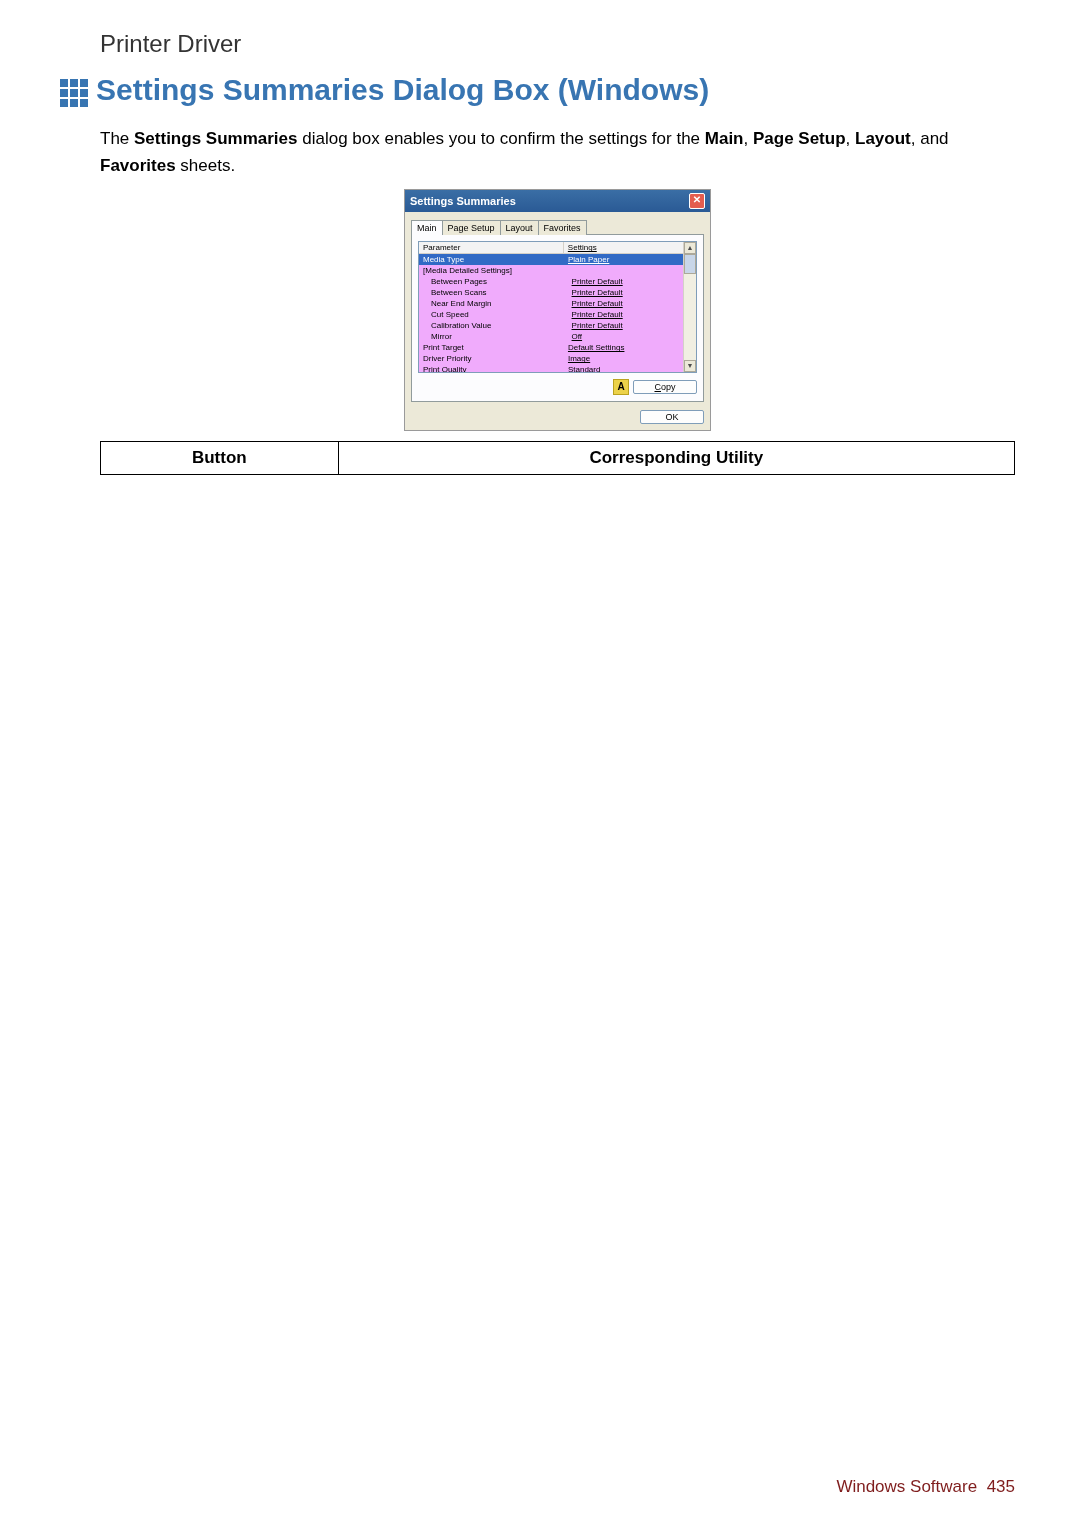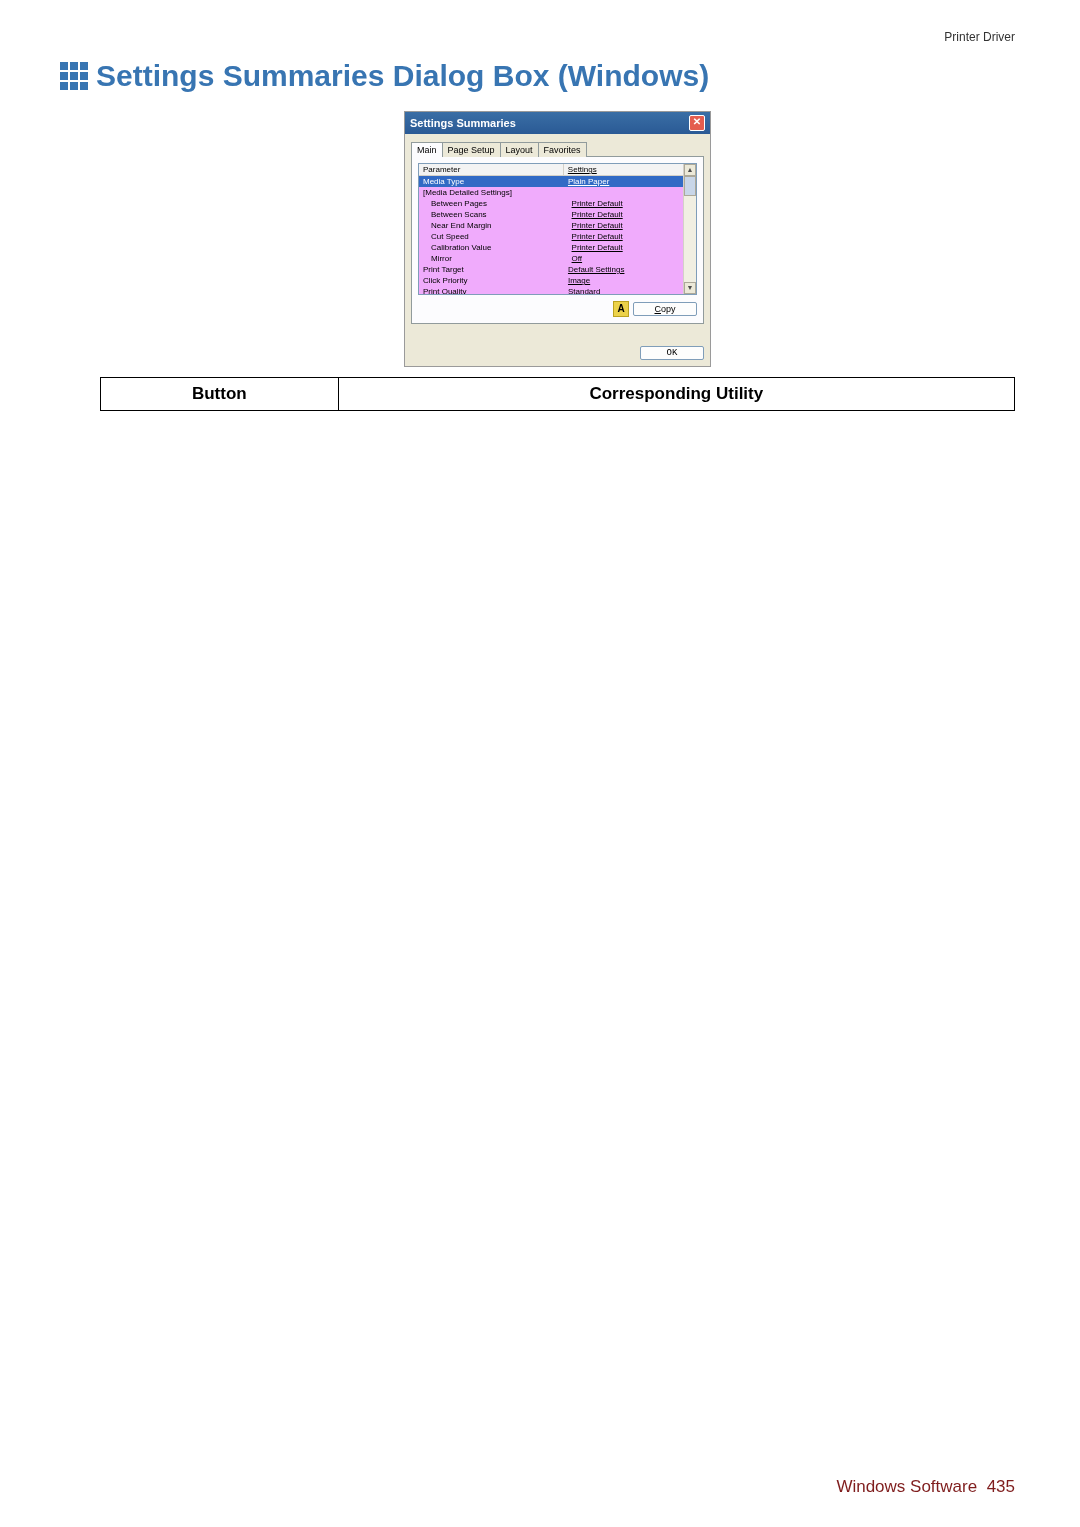--- a/index.html
+++ b/index.html
@@ -9,28 +9,28 @@
     background: #fff;
     width: 1080px;
     height: 1527px;
     position: relative;
     box-sizing: border-box;
   }
   .page {
     padding: 30px 65px 0 100px;
   }
   .header-right {
-    text-align: right;
-    font-size: 12px;
+    text-align: left;
+    font-size: 24px;
     color: #333;
     margin-bottom: 15px;
   }
   .title-row {
     display: flex;
-    align-items: center;
+    align-items: flex-end;
     margin-bottom: 18px;
     margin-left: -40px;
   }
   .title-icon {
     width: 28px;
     height: 28px;
     margin-right: 8px;
     display: grid;
     grid-template-columns: repeat(3, 1fr);
     grid-template-rows: repeat(3, 1fr);
@@ -193,22 +193,21 @@
     background: #fdfdfd;
     padding: 1px 0;
     font-size: 9px;
     width: 62px;
     text-align: center;
     border-radius: 2px;
   }
   .ok-row {
     display: flex;
     justify-content: flex-end;
-    margin-top: 22px;
-    font-family: Liberation Mono, monospace;
+    margin-top: 8px;
   }
   .doc-table {
     width: 100%;
     border-collapse: collapse;
     font-size: 17px;
   }
   .doc-table th, .doc-table td {
     border: 1px solid #000;
     padding: 6px 8px;
     vertical-align: top;
@@ -247,20 +246,23 @@
       <span></span>
         <span></span>
         <span></span>
       <span></span>
         <span></span>
         <span></span>
     </div>
     <div class="title">Settings Summaries Dialog Box (Windows)</div>
   </div>
 
+  <p class="intro">
+    <span>The </span><b>Settings Summaries</b><span> dialog box enables you to confirm the settings for the </span><b>Main</b><span>, </span><b>Page Setup</b><span>, </span><b>Layout</b><span>, and </span><b>Favorites</b><span> sheets.</span>
+  </p>
 
   <div class="dialog-wrap">
     <div class="dialog">
       <div class="dialog-titlebar">
         <span>Settings Summaries</span>
         <div class="dialog-close">✕</div>
       </div>
       <div class="dialog-body">
         <div class="tabs">
           <div class="tab active">Main</div>
@@ -311,21 +313,21 @@
                   </div>
                   <div class="list-row">
                     <div class="col-param indent">Mirror</div>
                     <div class="col-set">Off</div>
                   </div>
                   <div class="list-row">
                     <div class="col-param">Print Target</div>
                     <div class="col-set">Default Settings</div>
                   </div>
                   <div class="list-row">
-                    <div class="col-param">Click Priority</div>
+                    <div class="col-param">Driver Priority</div>
                     <div class="col-set">Image</div>
                   </div>
                   <div class="list-row">
                     <div class="col-param">Print Quality</div>
                     <div class="col-set">Standard</div>
                   </div>
                 </div>
             </div>
           </div>
           <div class="btn-row">

